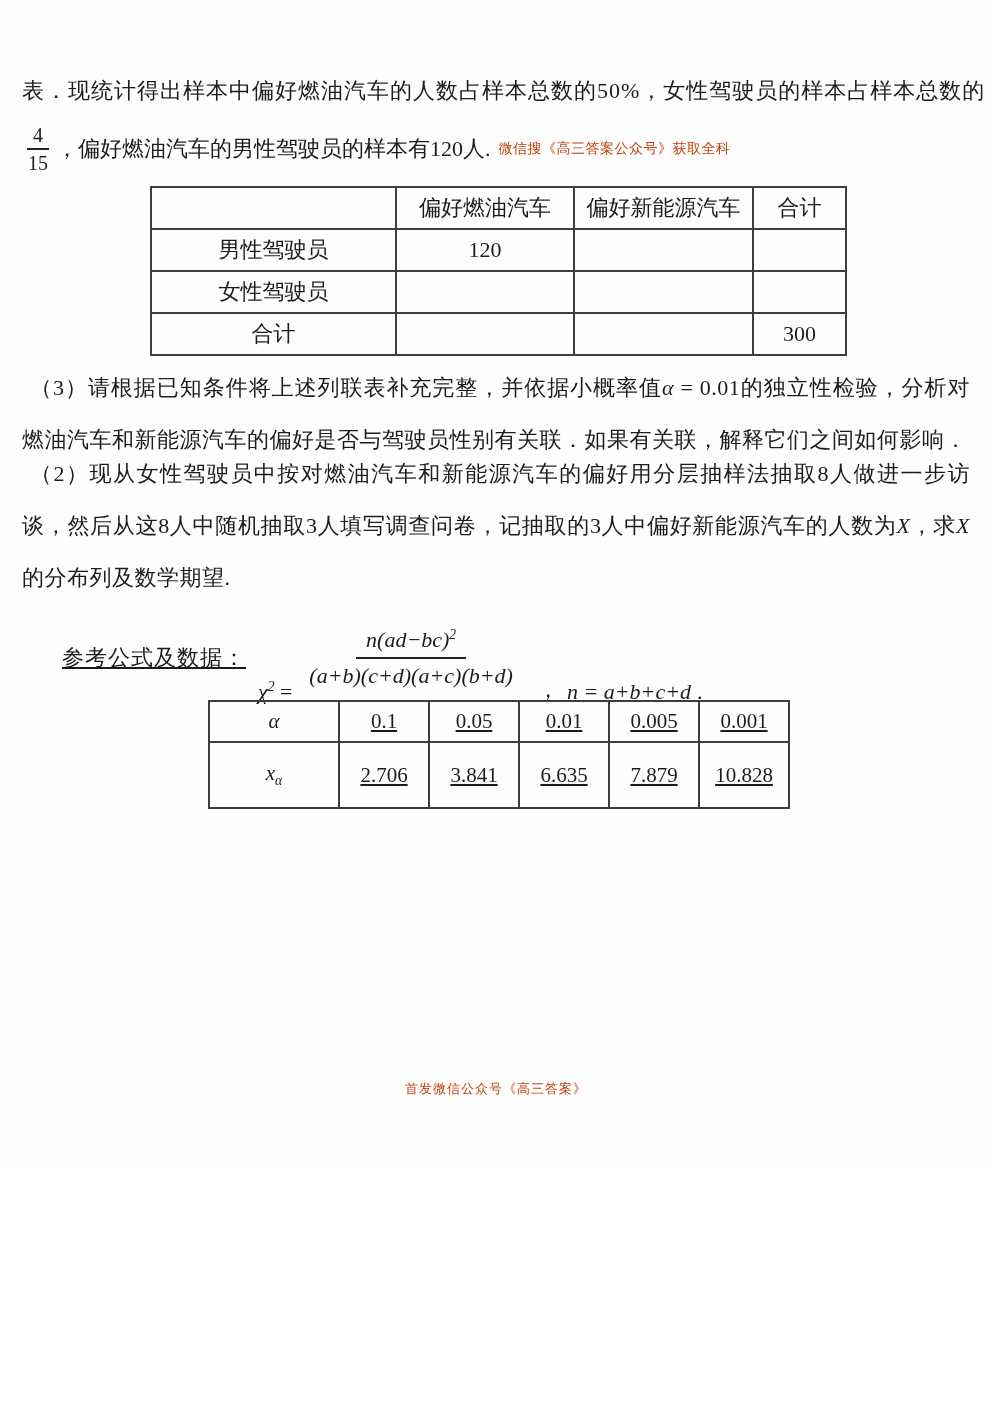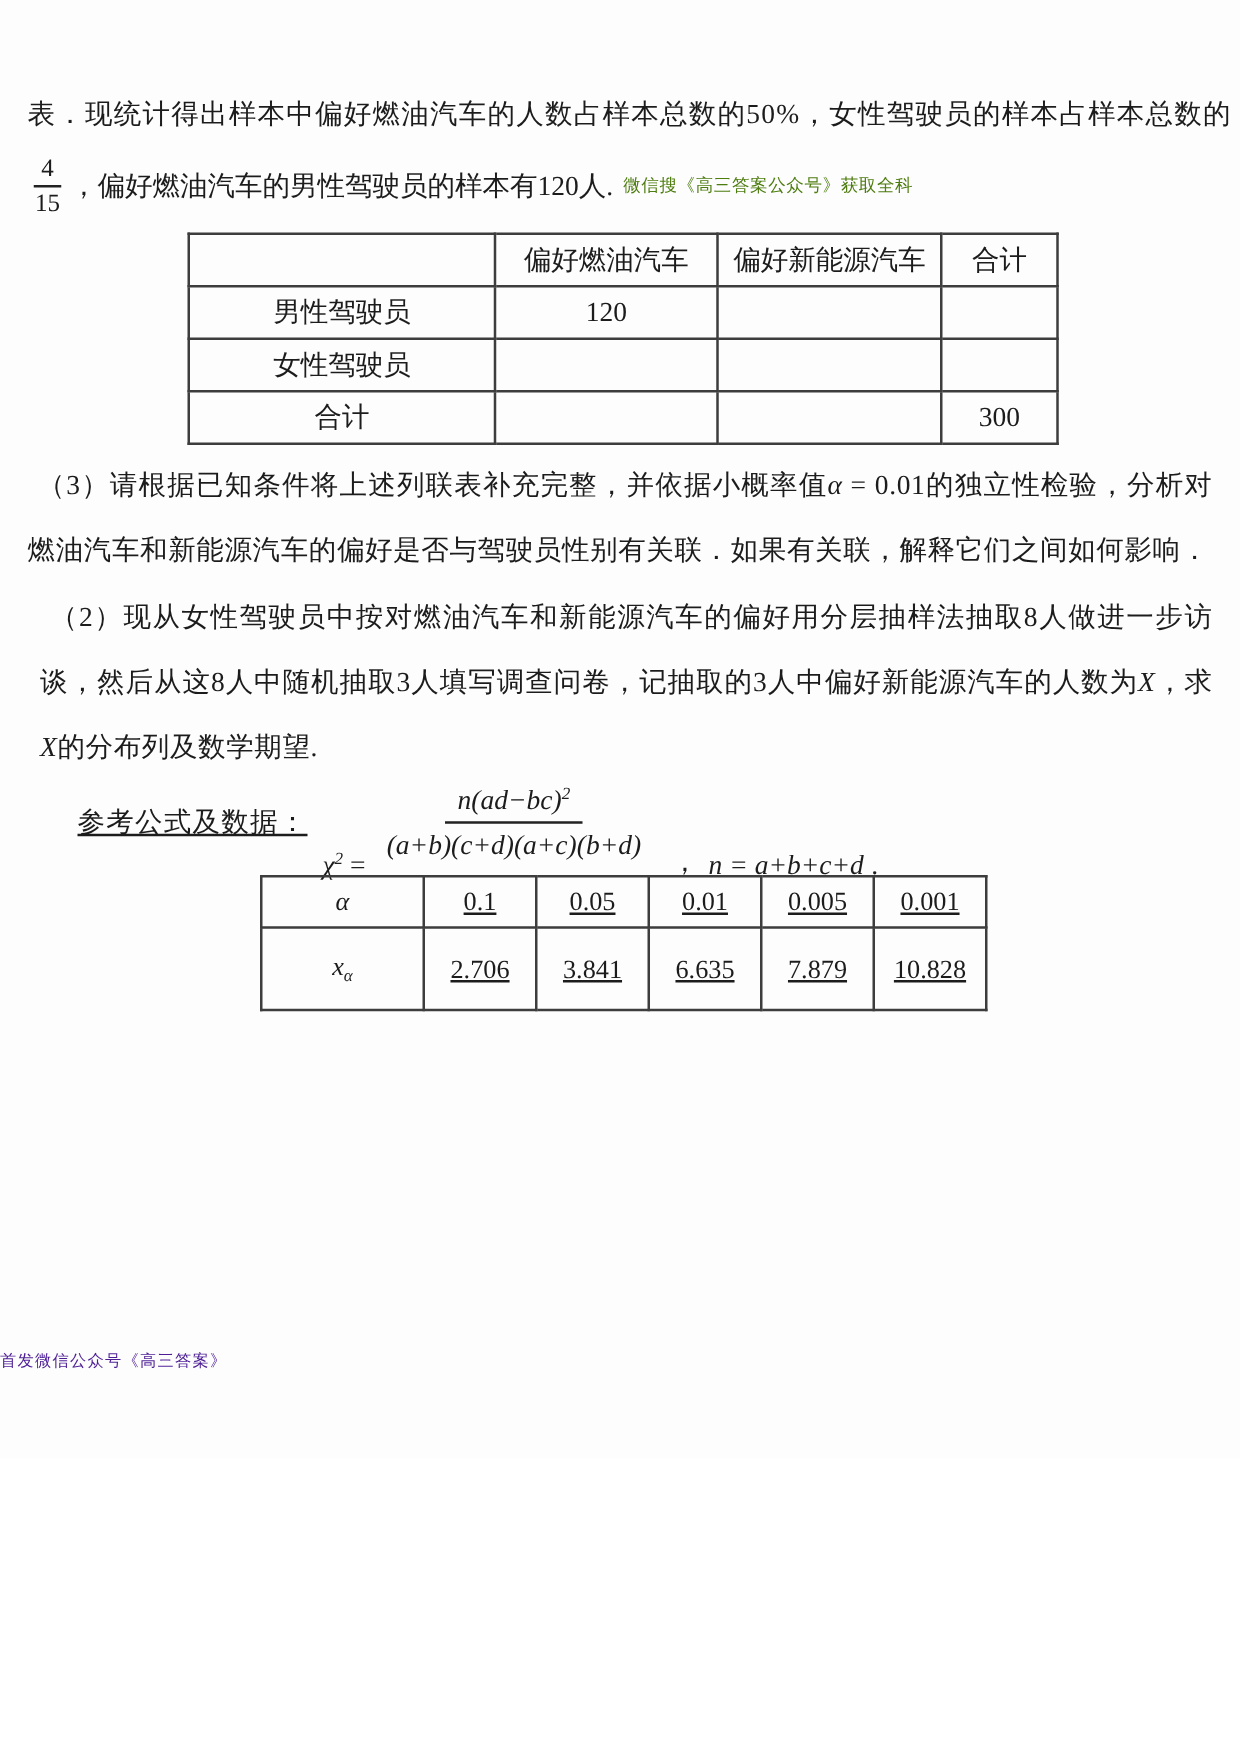--- a/index.html
+++ b/index.html
@@ -39,21 +39,21 @@
     flex-direction: column;
     align-items: center;
     font-size: 20px;
     line-height: 24px;
     margin-right: 2px;
   }
   .frac .num { padding: 0 6px 1px; border-bottom: 2px solid #222; }
   .frac .den { padding: 1px 6px 0; text-align: center; }
   .inline-note {
     font-size: 14px;
-    color: #4d7c0f;
+    color: #c2410c;
     margin-left: 8px;
     letter-spacing: 0.5px;
     white-space: nowrap;
   }
 
   
   .ctable {
     position: absolute;
     top: 186px; left: 150px;
     border-collapse: collapse;
@@ -75,21 +75,21 @@
   .para {
     position: absolute;
     left: 22px; right: 22px;
     font-size: 22px;
     line-height: 52px;
     text-align: justify;
     text-indent: 8px;
     letter-spacing: 0.5px;
   }
   .q1 { top: 362px; }
-  .q2 { top: 468px; margin-left: 10px; }
+  .q2 { top: 448px; }
   .math-i { font-style: italic; font-family: "Liberation Serif", "DejaVu Serif", serif; }
 
   
   .formula-row {
     position: absolute;
     top: 612px; left: 62px;
     height: 92px;
     display: flex;
     align-items: center;
     font-size: 22px;
@@ -128,23 +128,23 @@
   .atable tr.r2 td { height: 66px; }
   .atable .a0 { width: 130px; }
   .atable .ac { width: 90px; text-decoration: underline; }
   .atable .greek { font-style: italic; }
   .sub { font-size: 0.65em; font-style: italic; vertical-align: -5px; }
 
   
   .watermark {
     position: absolute;
     top: 1080px; left: 0; right: 0;
-    text-align: left;
+    text-align: center;
     font-size: 13px;
-    color: #4c1d95;
+    color: #c2410c;
     letter-spacing: 1px;
   }
 </style>
 </head>
 <body>
 
 <div class="page">
 
   <div class="intro-line1">表．现统计得出样本中偏好燃油汽车的人数占样本总数的50%，女性驾驶员的样本占样本总数的</div>
 

